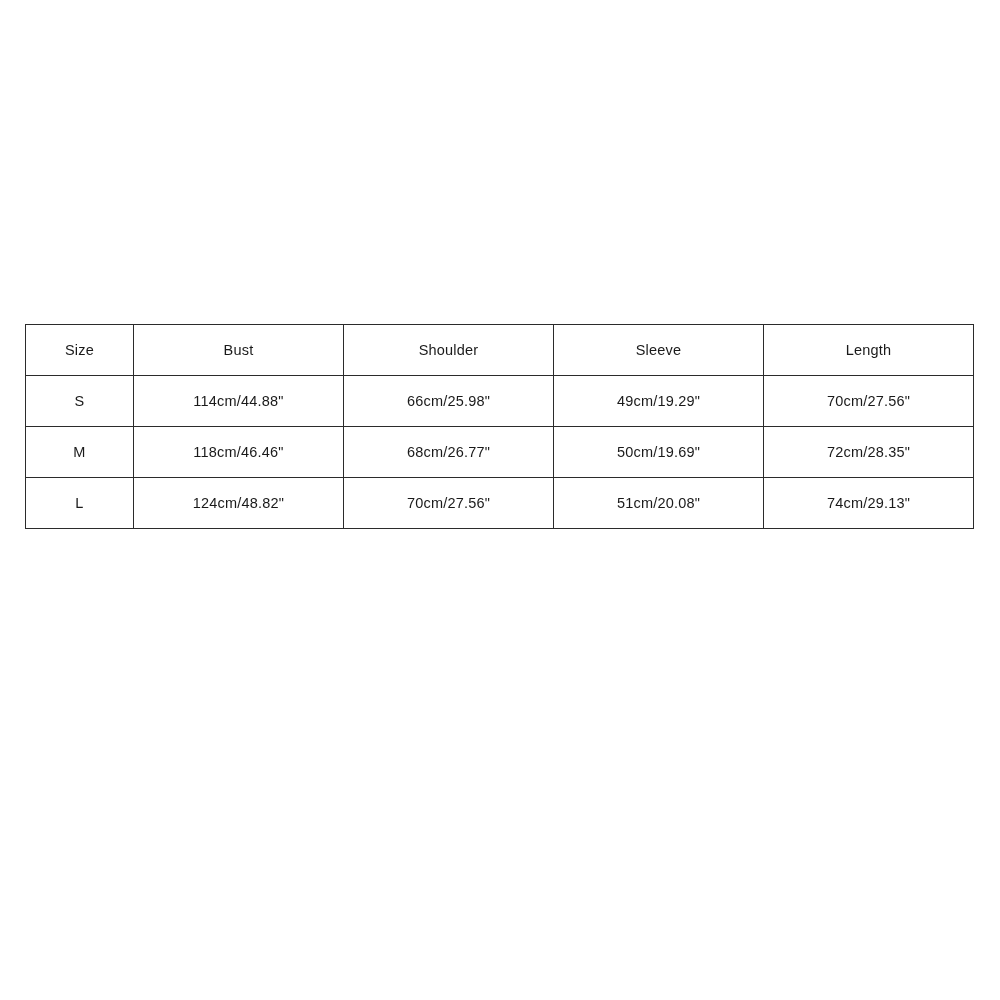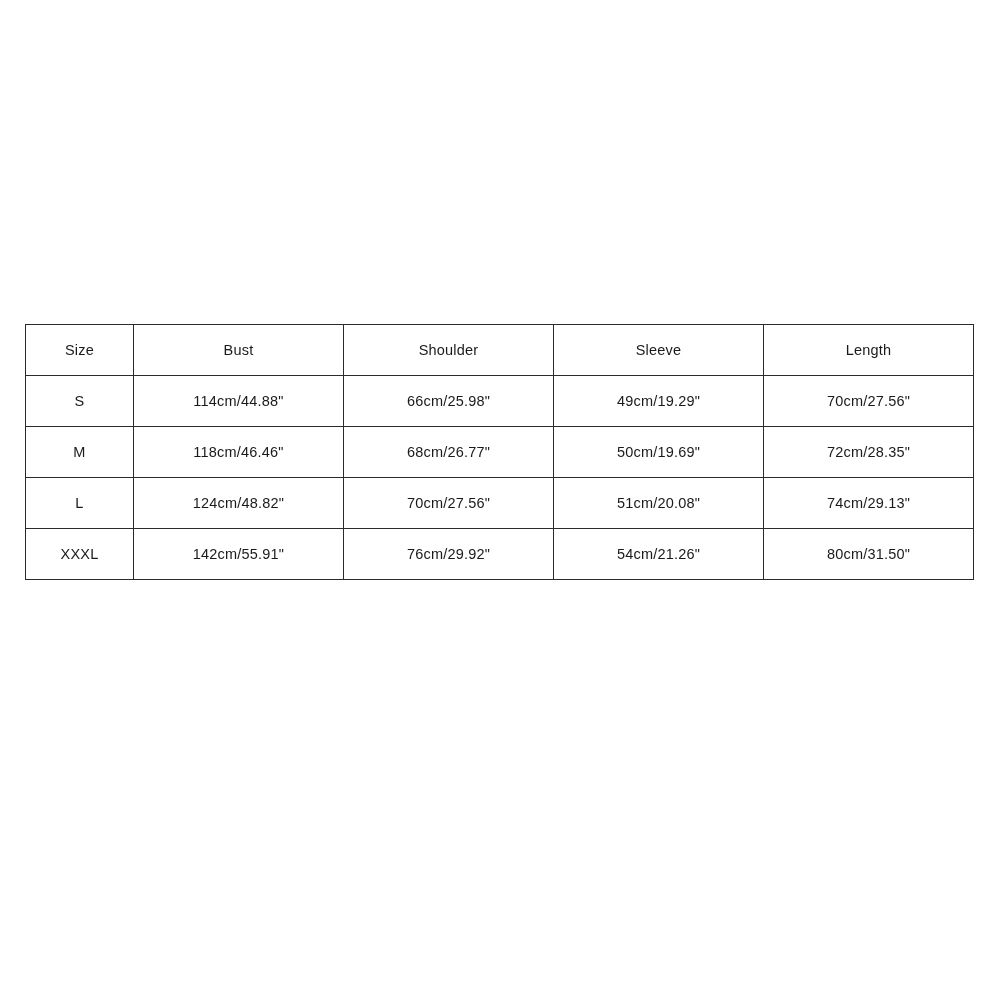--- a/index.html
+++ b/index.html
@@ -89,23 +89,16 @@
           <td>50cm/19.69"</td>
           <td>72cm/28.35"</td>
         </tr>
         <tr>
           <td>L</td>
           <td>124cm/48.82"</td>
           <td>70cm/27.56"</td>
           <td>51cm/20.08"</td>
           <td>74cm/29.13"</td>
         </tr>
-        <tr>
-          <td>XXXL</td>
-          <td>142cm/55.91"</td>
-          <td>76cm/29.92"</td>
-          <td>54cm/21.26"</td>
-          <td>80cm/31.50"</td>
-        </tr>
       </tbody>
     </table>
   </div>
 </div>
 
 </body></html>

